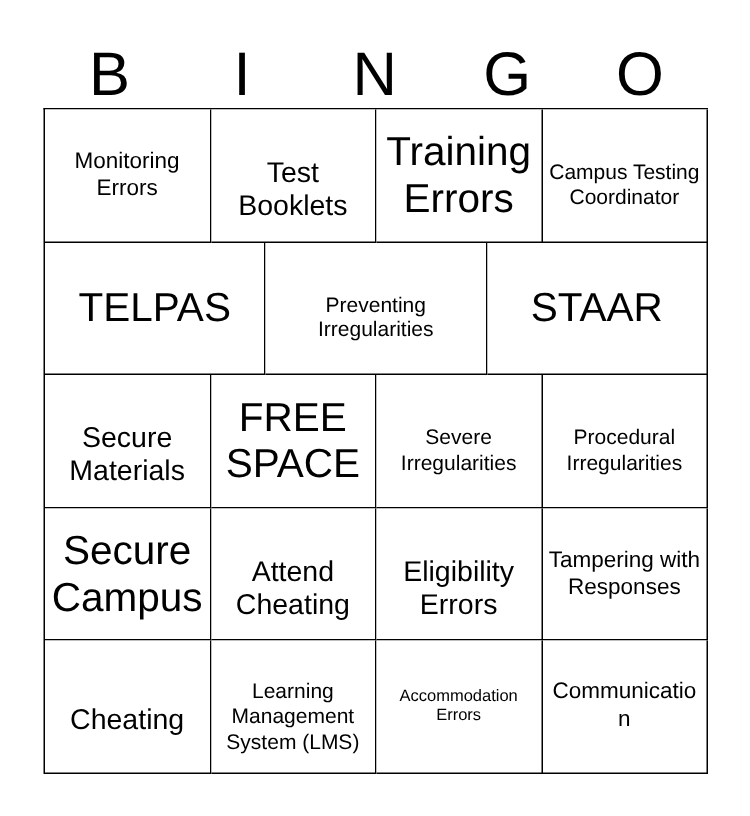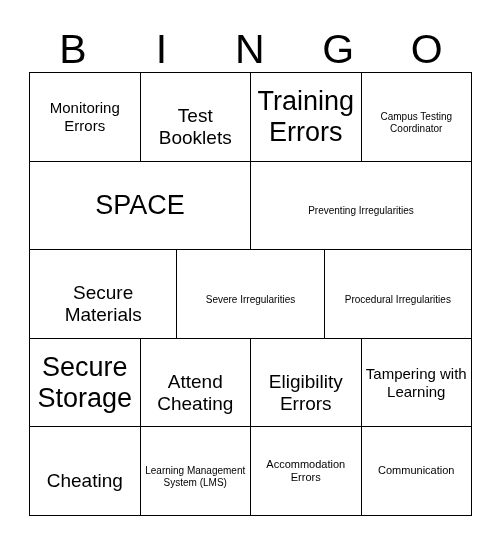--- a/index.html
+++ b/index.html
@@ -75,23 +75,23 @@
     box-sizing: border-box;
     line-height: 1.16;
     color: #000000;
     word-wrap: break-word;
   }
 
   
   .fs-xl  { font-size: 27px; line-height: 1.14; }
   .fs-lg  { font-size: 19px;   line-height: 1.15; margin-top: 20px; }
   .fs-md  { font-size: 15px;   line-height: 1.17; }
-  .fs-sm  { font-size: 10px; line-height: 1.2; margin-top: 12px;  }
+  .fs-sm  { font-size: 14px; line-height: 1.2; margin-top: 12px;  }
   .fs-xs  { font-size: 11px;   line-height: 1.22; }
-  .fs-xxs { font-size: 11px;  line-height: 1.25; }
+  .fs-xxs { font-size: 15px;  line-height: 1.25; }
 </style>
 </head>
 <body>
 
 <div class="card">
 
   <div class="header-row">
       <div class="header-cell">B</div>
       <div class="header-cell">I</div>
       <div class="header-cell">N</div>
@@ -109,49 +109,55 @@
         </div>
         <div class="cell">
           <span class="cell-text fs-xl">Training Errors</span>
         </div>
         <div class="cell">
           <span class="cell-text fs-sm">Campus Testing Coordinator</span>
         </div>
       </div>
       <div class="grid-row">
         <div class="cell">
-          <span class="cell-text fs-xl">SPACE</span>
+          <span class="cell-text fs-xl">TELPAS</span>
         </div>
         <div class="cell">
           <span class="cell-text fs-sm">Preventing Irregularities</span>
+        </div>
+        <div class="cell">
+          <span class="cell-text fs-xl">STAAR</span>
         </div>
       </div>
       <div class="grid-row">
         <div class="cell">
           <span class="cell-text fs-lg">Secure Materials</span>
+        </div>
+        <div class="cell">
+          <span class="cell-text fs-xl">FREE SPACE</span>
         </div>
         <div class="cell">
           <span class="cell-text fs-sm">Severe Irregularities</span>
         </div>
         <div class="cell">
           <span class="cell-text fs-sm">Procedural Irregularities</span>
         </div>
       </div>
       <div class="grid-row">
         <div class="cell">
-          <span class="cell-text fs-xl">Secure Storage</span>
+          <span class="cell-text fs-xl">Secure Campus</span>
         </div>
         <div class="cell">
           <span class="cell-text fs-lg">Attend Cheating</span>
         </div>
         <div class="cell">
           <span class="cell-text fs-lg">Eligibility Errors</span>
         </div>
         <div class="cell">
-          <span class="cell-text fs-md">Tampering with Learning</span>
+          <span class="cell-text fs-md">Tampering with Responses</span>
         </div>
       </div>
       <div class="grid-row">
         <div class="cell">
           <span class="cell-text fs-lg">Cheating</span>
         </div>
         <div class="cell">
           <span class="cell-text fs-sm">Learning Management System (LMS)</span>
         </div>
         <div class="cell">

